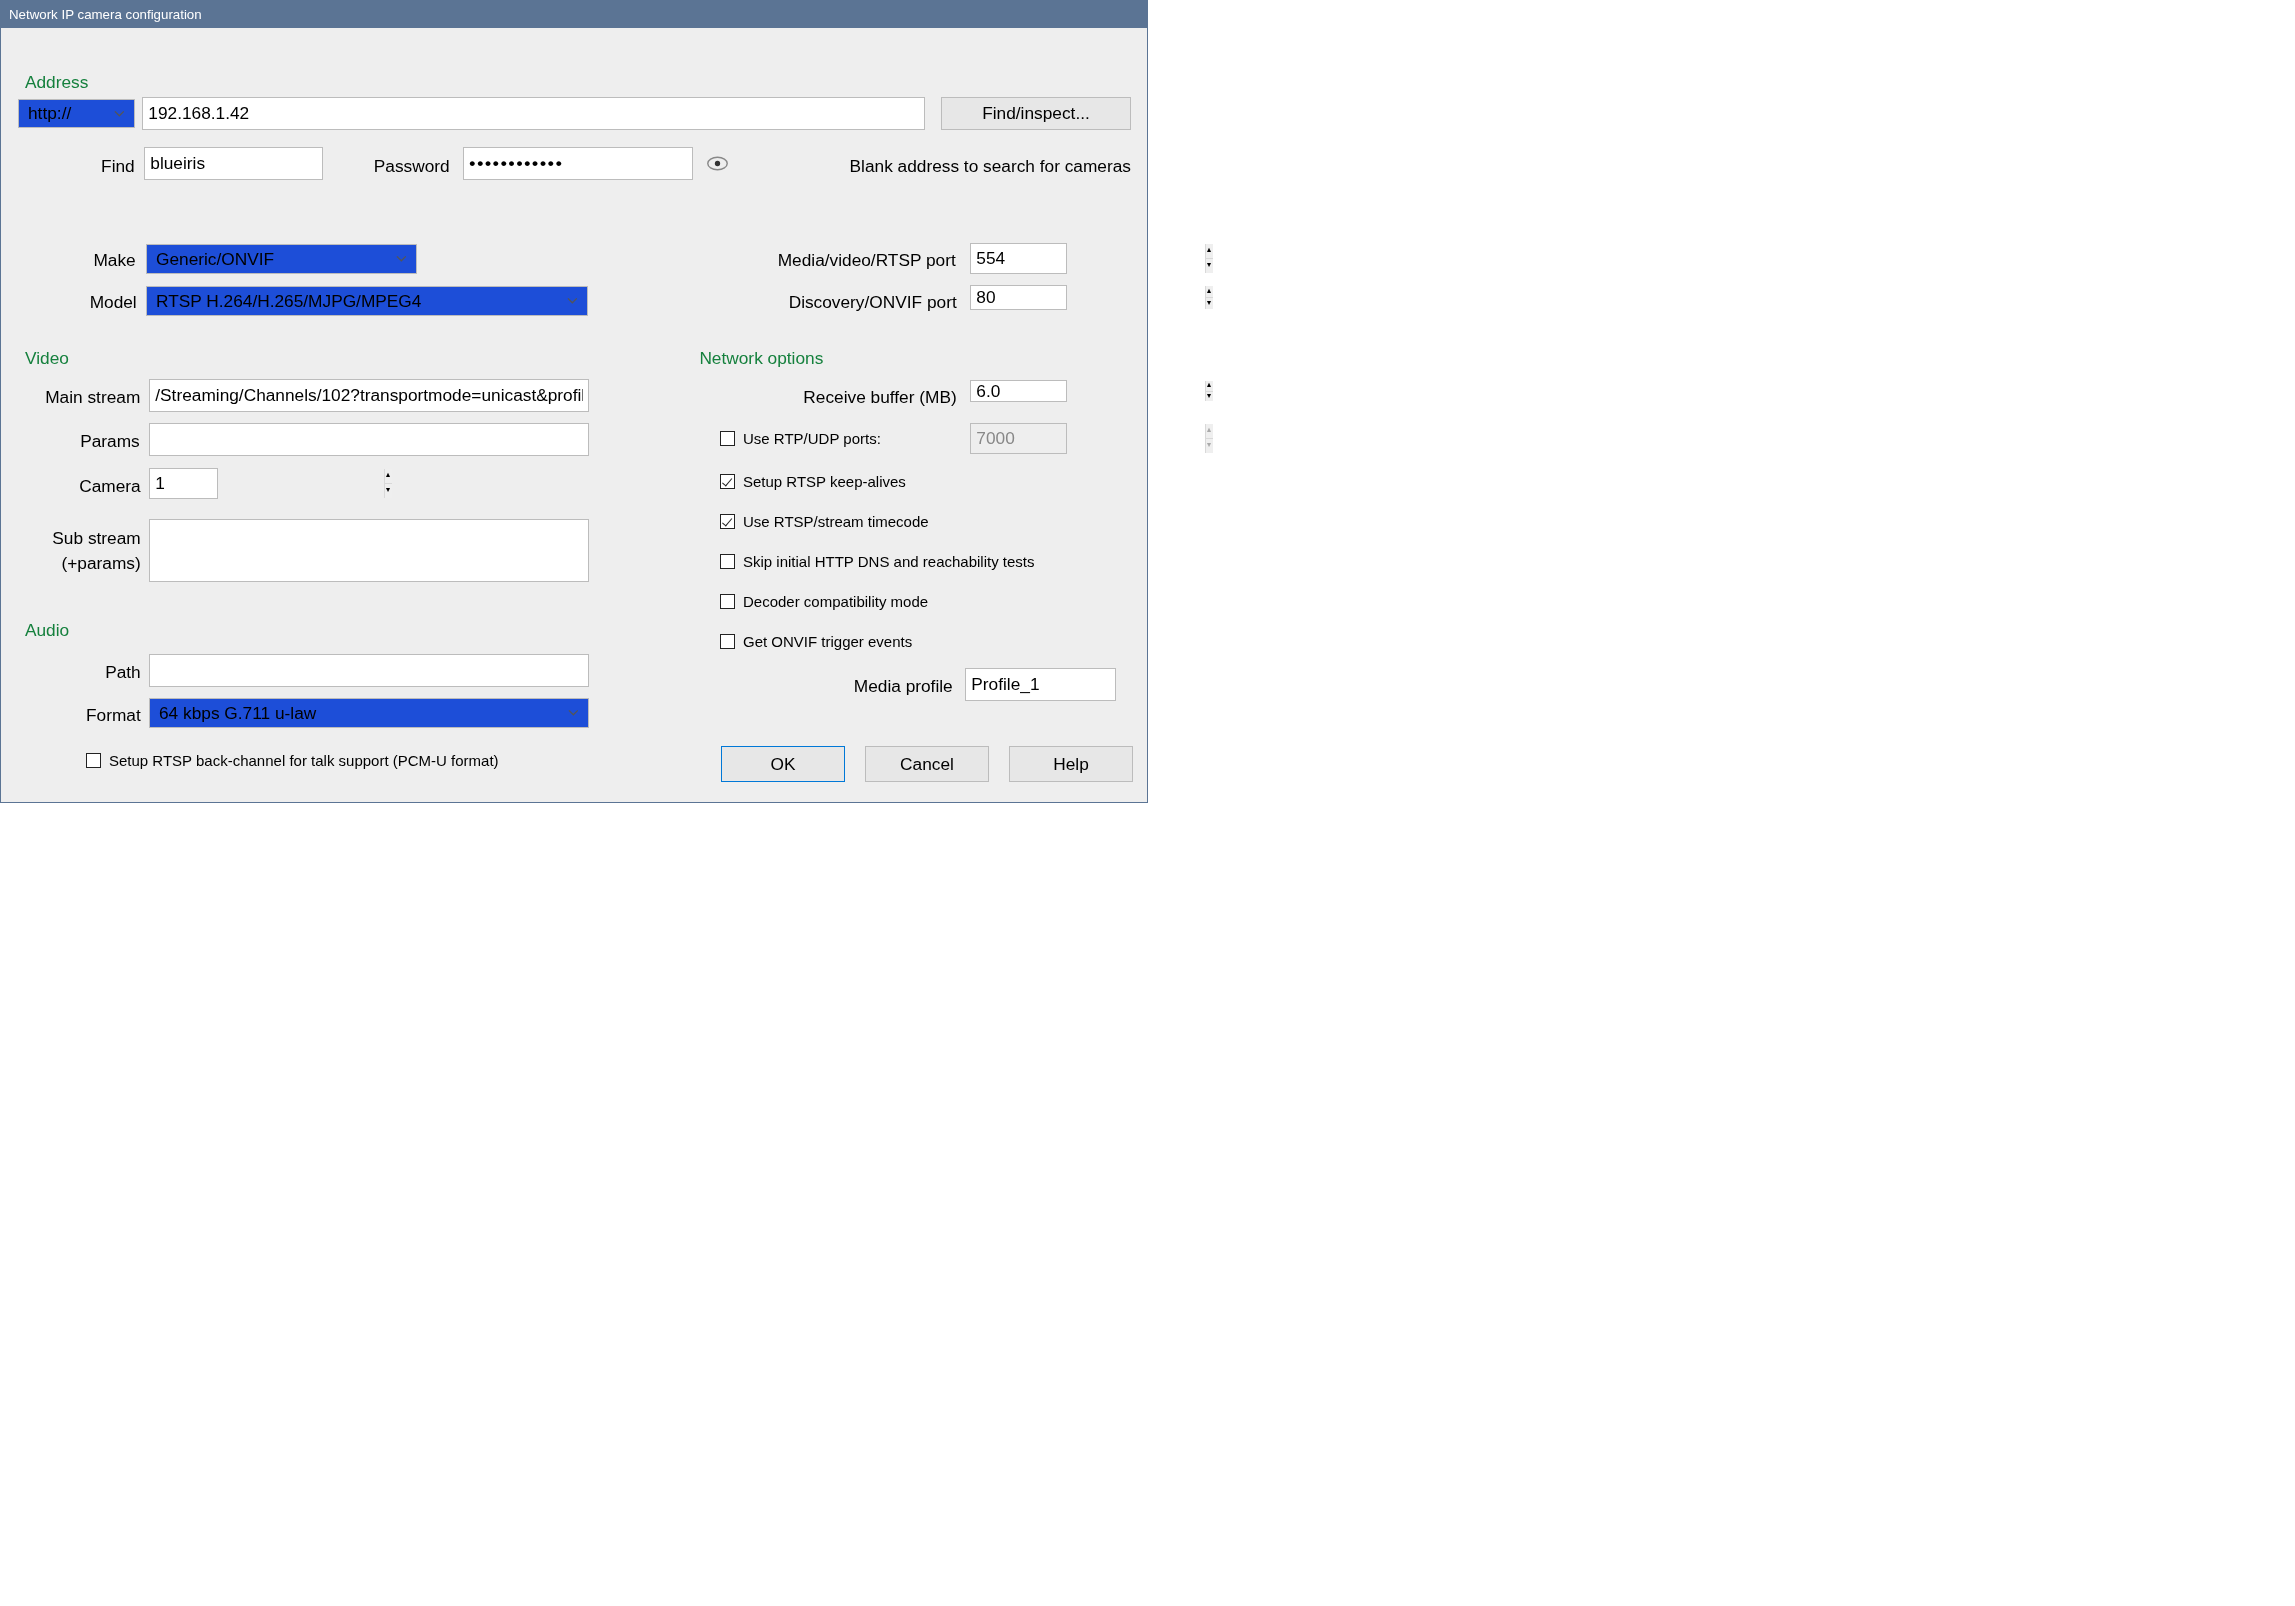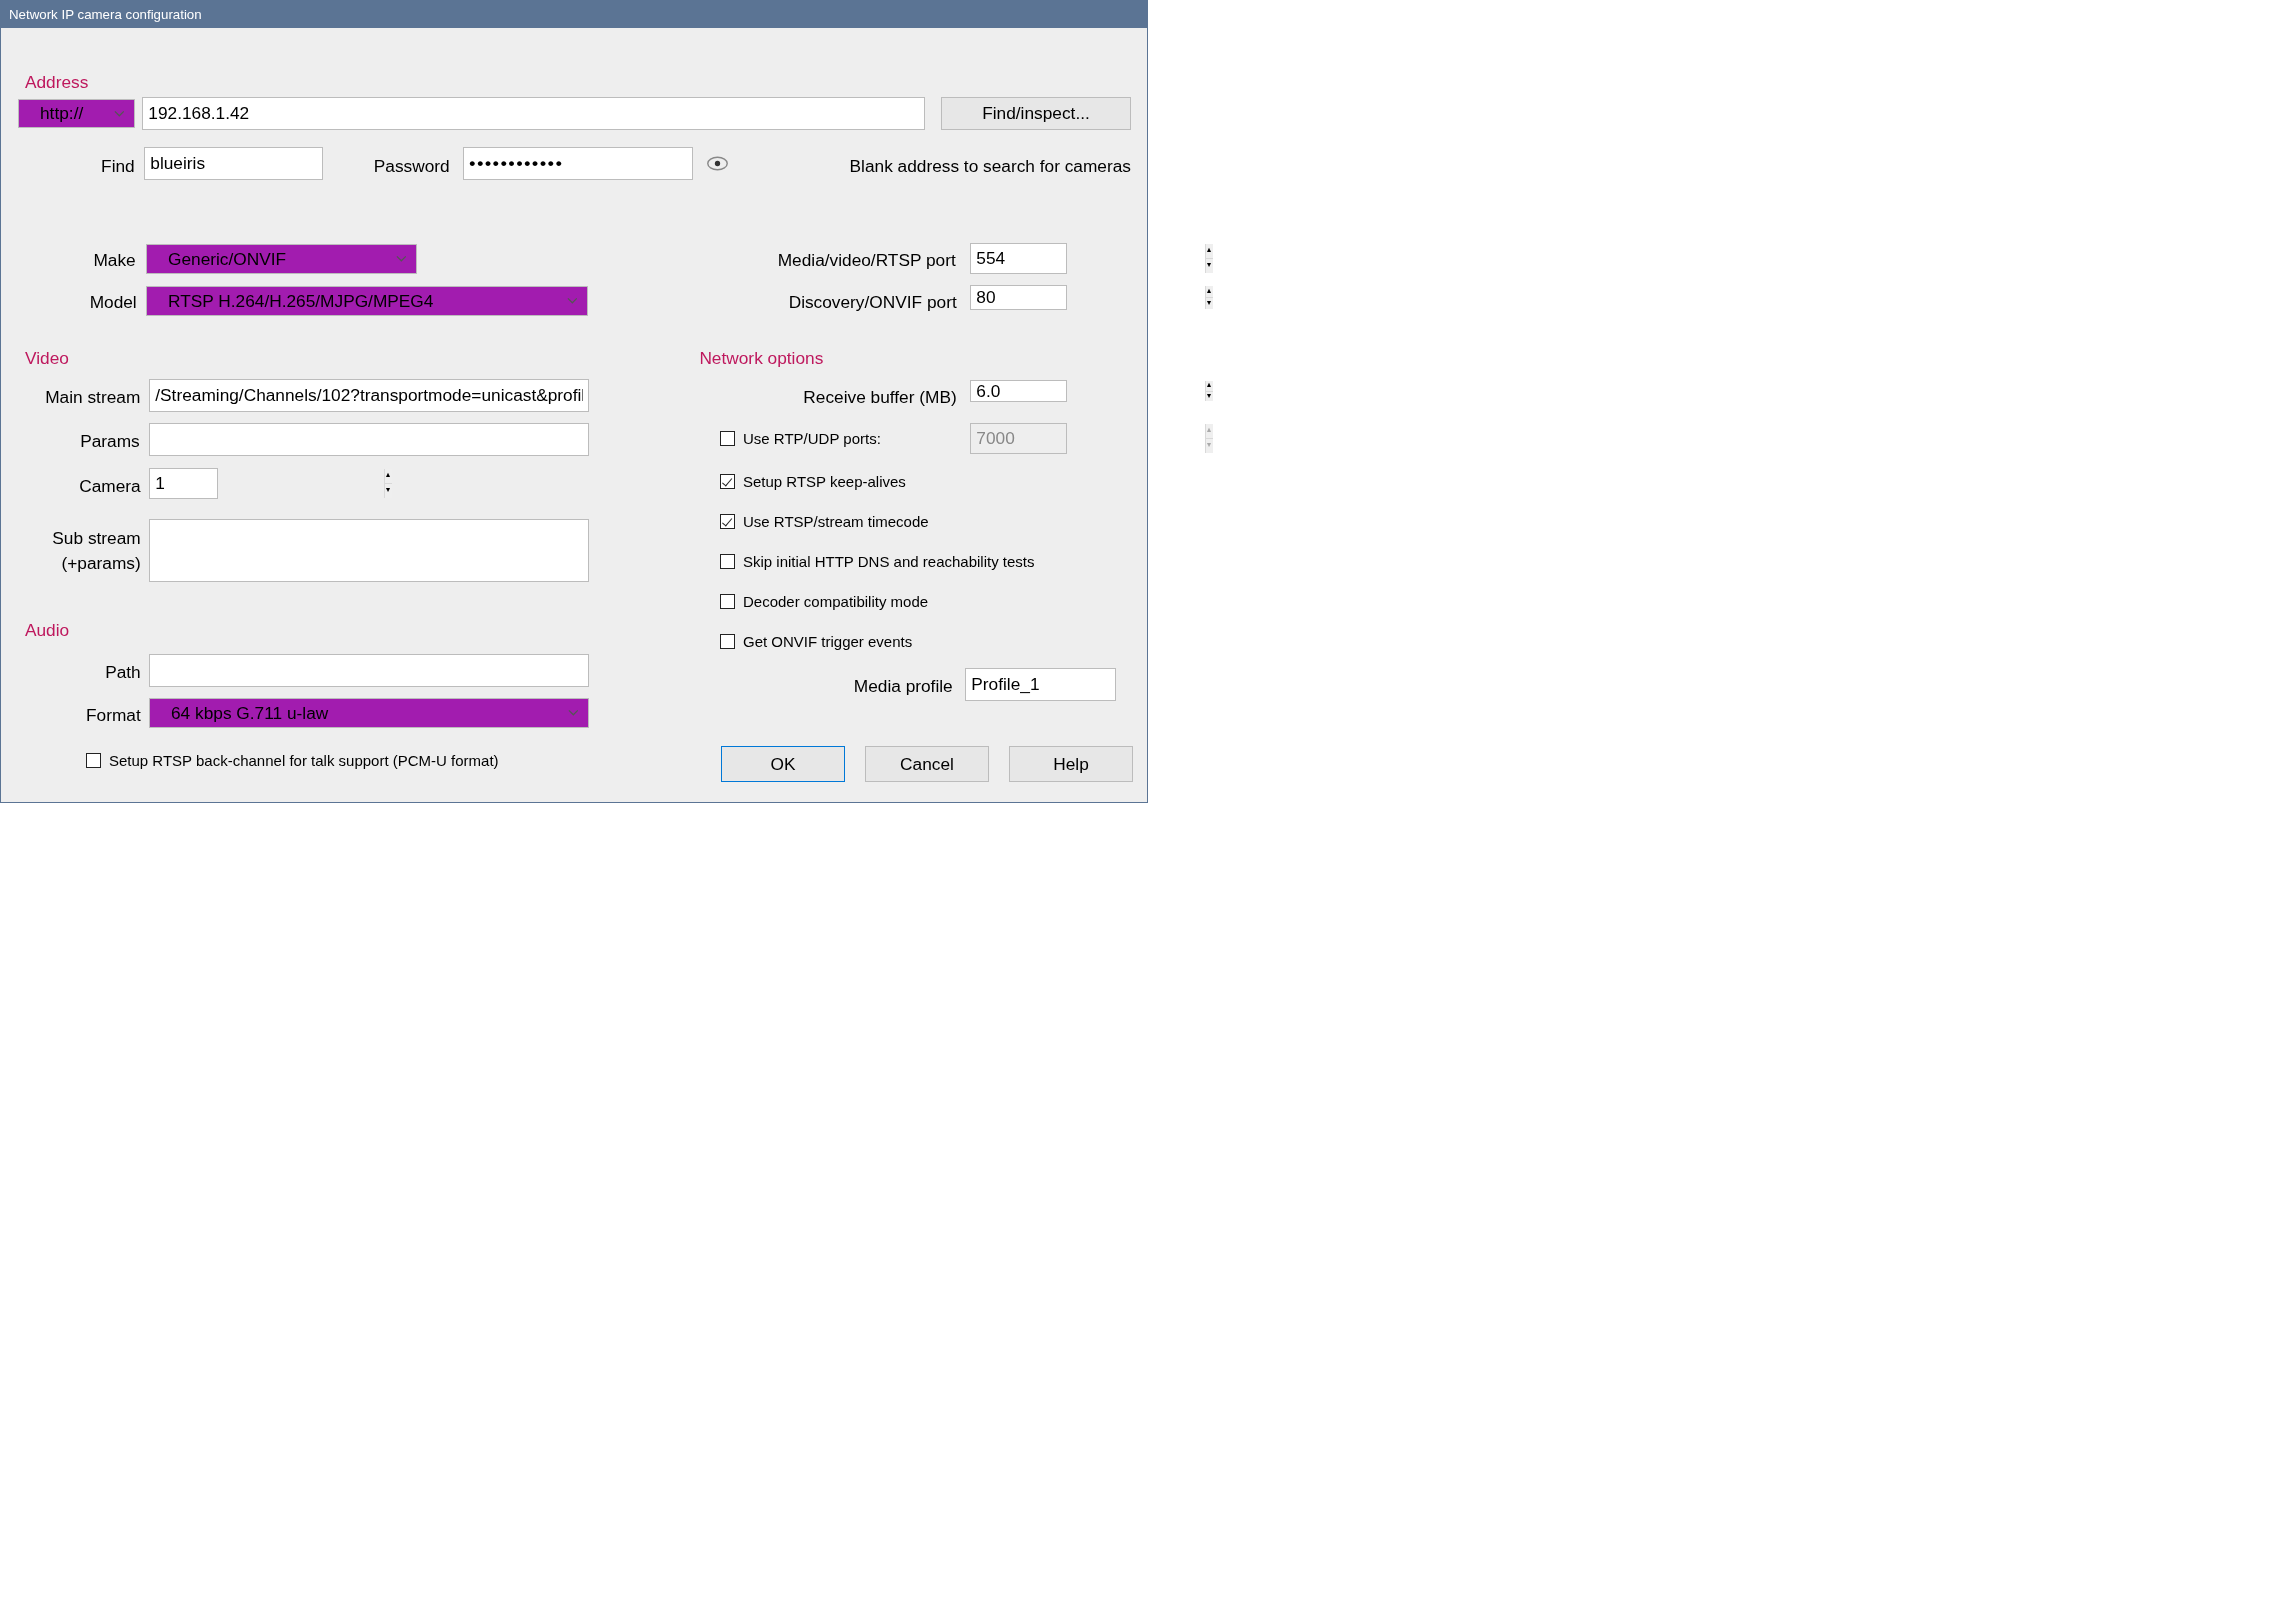--- a/index.html
+++ b/index.html
@@ -29,21 +29,21 @@
     font-size: 13.3px;
   }
   .client {
     flex: 1;
     position: relative;
   }
   .group-label {
     position: absolute;
     top: -12.5px; left: 0px;
     padding: 0 4.4px;
-    color: #be185d;
+    color: #15803d;
     font-size: 17.3px;
   }
   .lbl {
     text-align: right;
     padding-right: 5.3px;
     font-size: 17.3px;
     color: #000;
   }
   input[type="text"], input[type="password"], textarea {
     font-family: inherit;
@@ -51,24 +51,24 @@
     padding: 2.7px 5.3px;
     border: 0.9px solid #bcbcbc;
     background: #ffffff;
     color: #000;
     outline: none;
   }
   textarea { resize: none; overflow: hidden; }
   .combo {
     display: flex;
     align-items: center;
-    background: #a21caf;
+    background: #1d4ed8;
     border: 0.9px solid #bcbcbc;
     font-size: 17.3px;
-    padding: 0 21px;
+    padding: 0 9px;
     position: relative;
     cursor: default;
   }
   .combo .caret {
     position: absolute;
     right: 9px;
     top: 50%;
     transform: translateY(-50%);
     pointer-events: none;
   }

